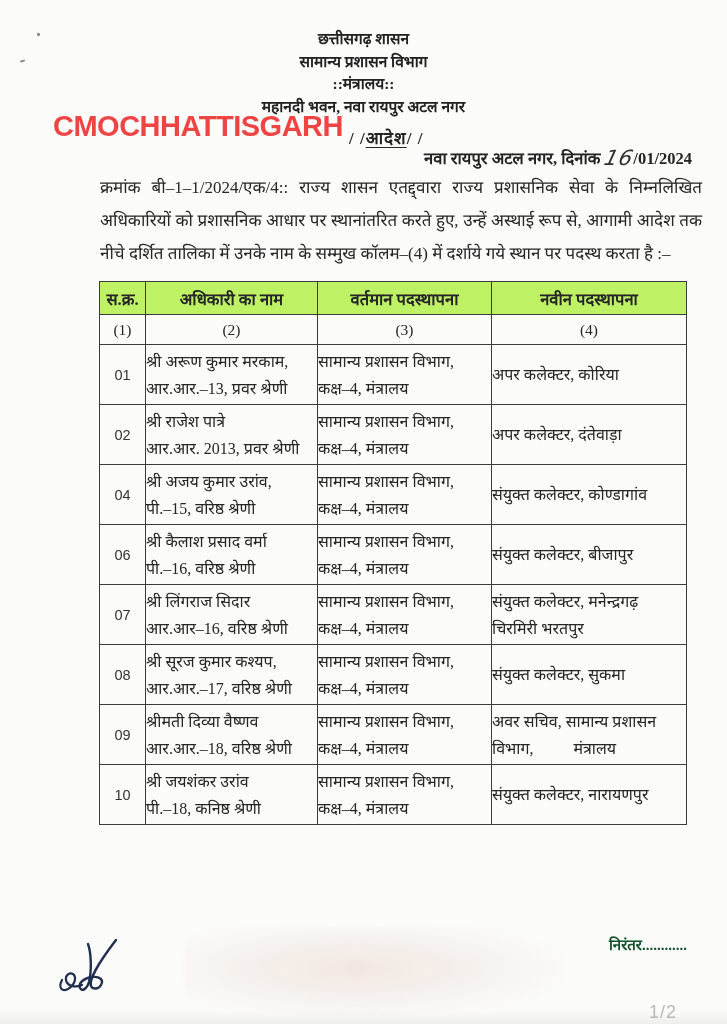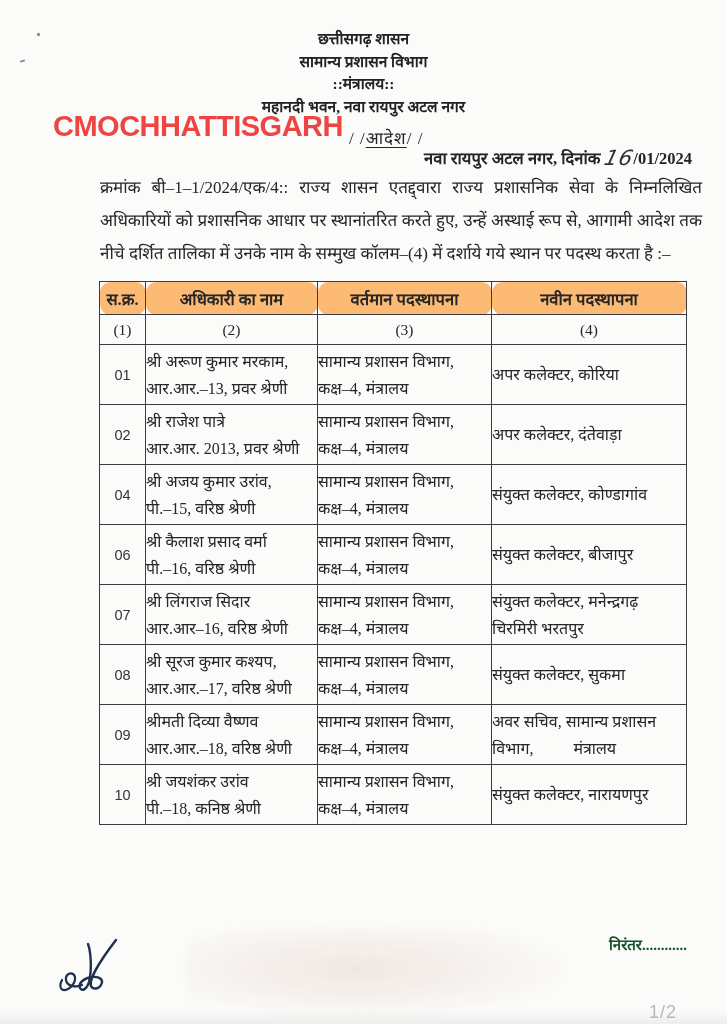--- a/index.html
+++ b/index.html
@@ -22,21 +22,21 @@
   .watermark{
     position:absolute;top:110px;left:53px;
     font-family:"Liberation Sans", sans-serif;
     font-size:29px;font-weight:bold;letter-spacing:-0.5px;
     color:#ef4444;
   }
 
   
   .order-label{
     position:absolute;top:126px;left:349px;
-    font-size:17px;font-weight:normal;letter-spacing:1px;color:#242424;
+    font-size:17px;font-weight:bold;letter-spacing:1px;color:#242424;
   }
   .order-label .underlined{text-decoration:underline;text-underline-offset:3px;}
 
   
   .date-line{
     position:absolute;top:145px;right:35px;
     font-size:16.5px;font-weight:bold;color:#242424;white-space:nowrap;
   }
   .handwritten-day{
     display:inline-block;
@@ -61,22 +61,22 @@
   }
   table.transfer col.c1{width:46px;}
   table.transfer col.c2{width:172px;}
   table.transfer col.c3{width:174px;}
   table.transfer col.c4{width:195px;}
   table.transfer th, table.transfer td{
     border:1.6px solid #3c3c3c;
     padding:0;vertical-align:middle;
   }
   table.transfer thead tr.head th{
-    height:32px;background:#fdba74;
-    font-size:16.5px;font-weight:bold;text-align:center;border-radius:11px;
+    height:32px;background:#bef264;
+    font-size:16.5px;font-weight:bold;text-align:center;
   }
   table.transfer thead tr.nums th{
     height:29px;font-weight:normal;text-align:center;font-size:15.5px;
   }
   table.transfer tbody td{height:59px;}
   td.sno{text-align:center;font-family:"Liberation Sans", sans-serif;font-size:14.5px;color:#333;}
   td.name, td.cur, td.new{padding-left:10px;padding-right:4px;}
   .line{display:block;line-height:27px;}
   .line:empty{display:none;}
 

